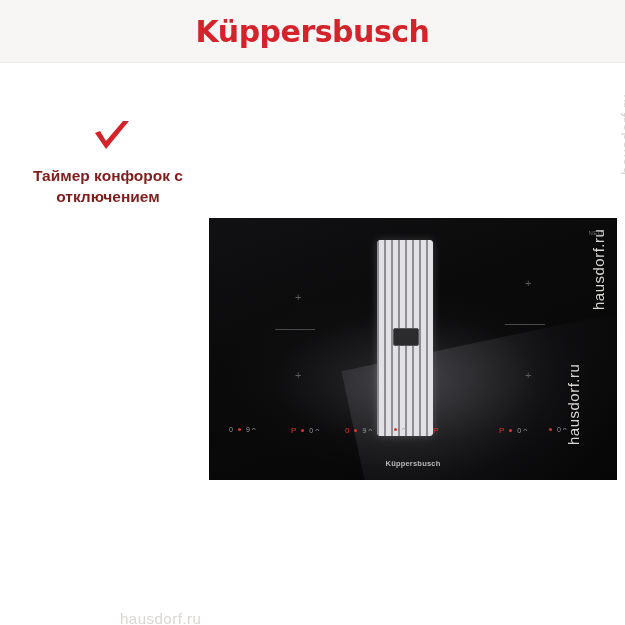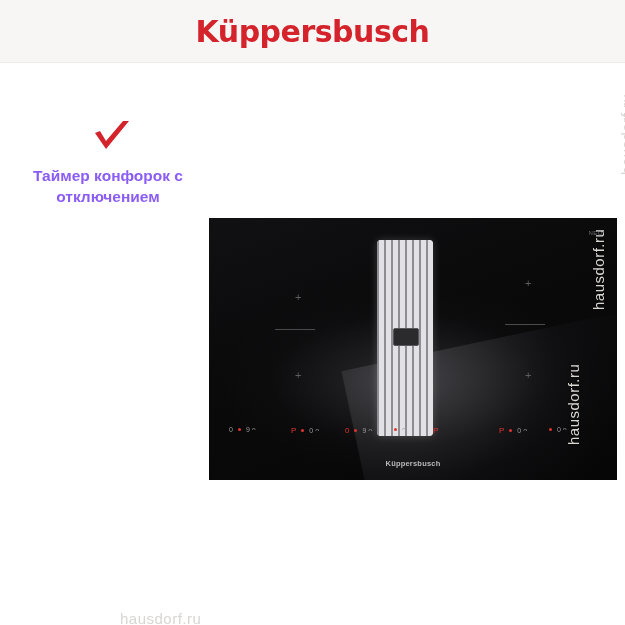--- a/index.html
+++ b/index.html
@@ -56,21 +56,21 @@
     display: flex;
     justify-content: center;
     margin-bottom: 14px;
   }
   .check-icon {
     display: block;
   }
   .feature-text {
     font-size: 15.5px;
     font-weight: bold;
-    color: #8b5cf6;
+    color: #7f1d1d;
     line-height: 1.35;
     padding: 0 12px;
     white-space: pre-line;
   }
   .feature.first .check-wrap { margin-left: 8px; }
   .feature.first .feature-text { text-align: center; }
   
   .hob {
     position: absolute;
     left: 209px;

